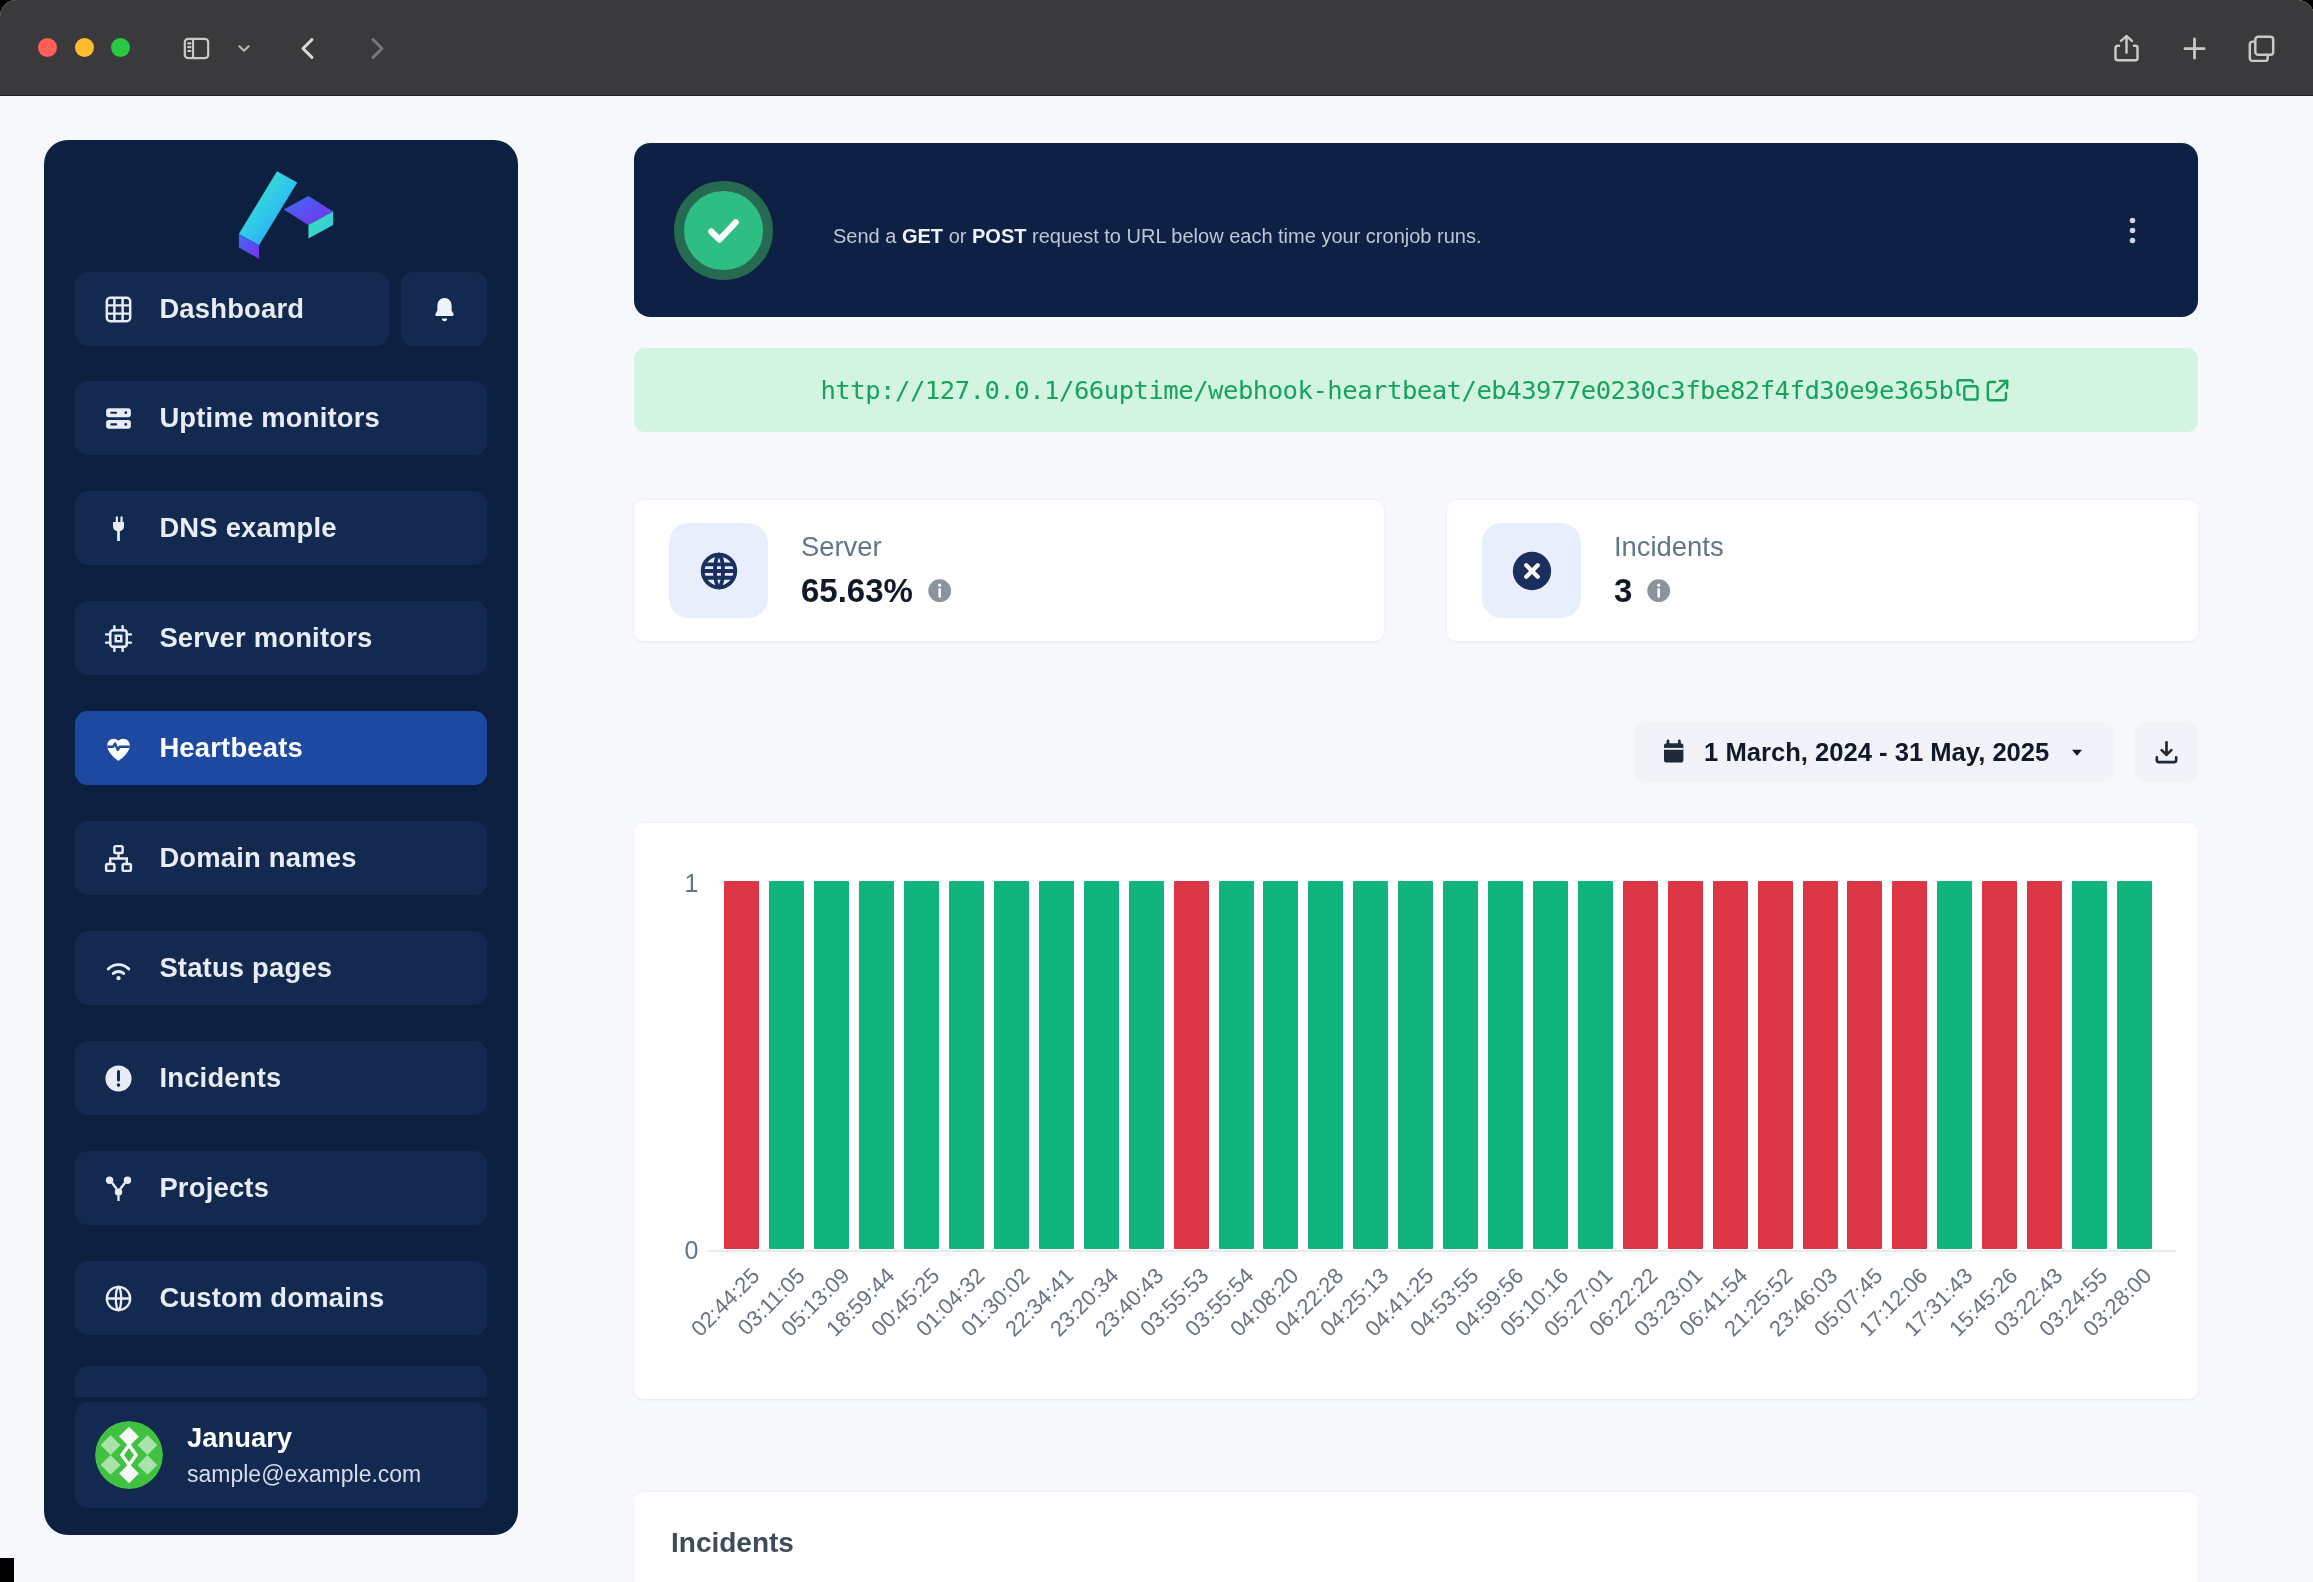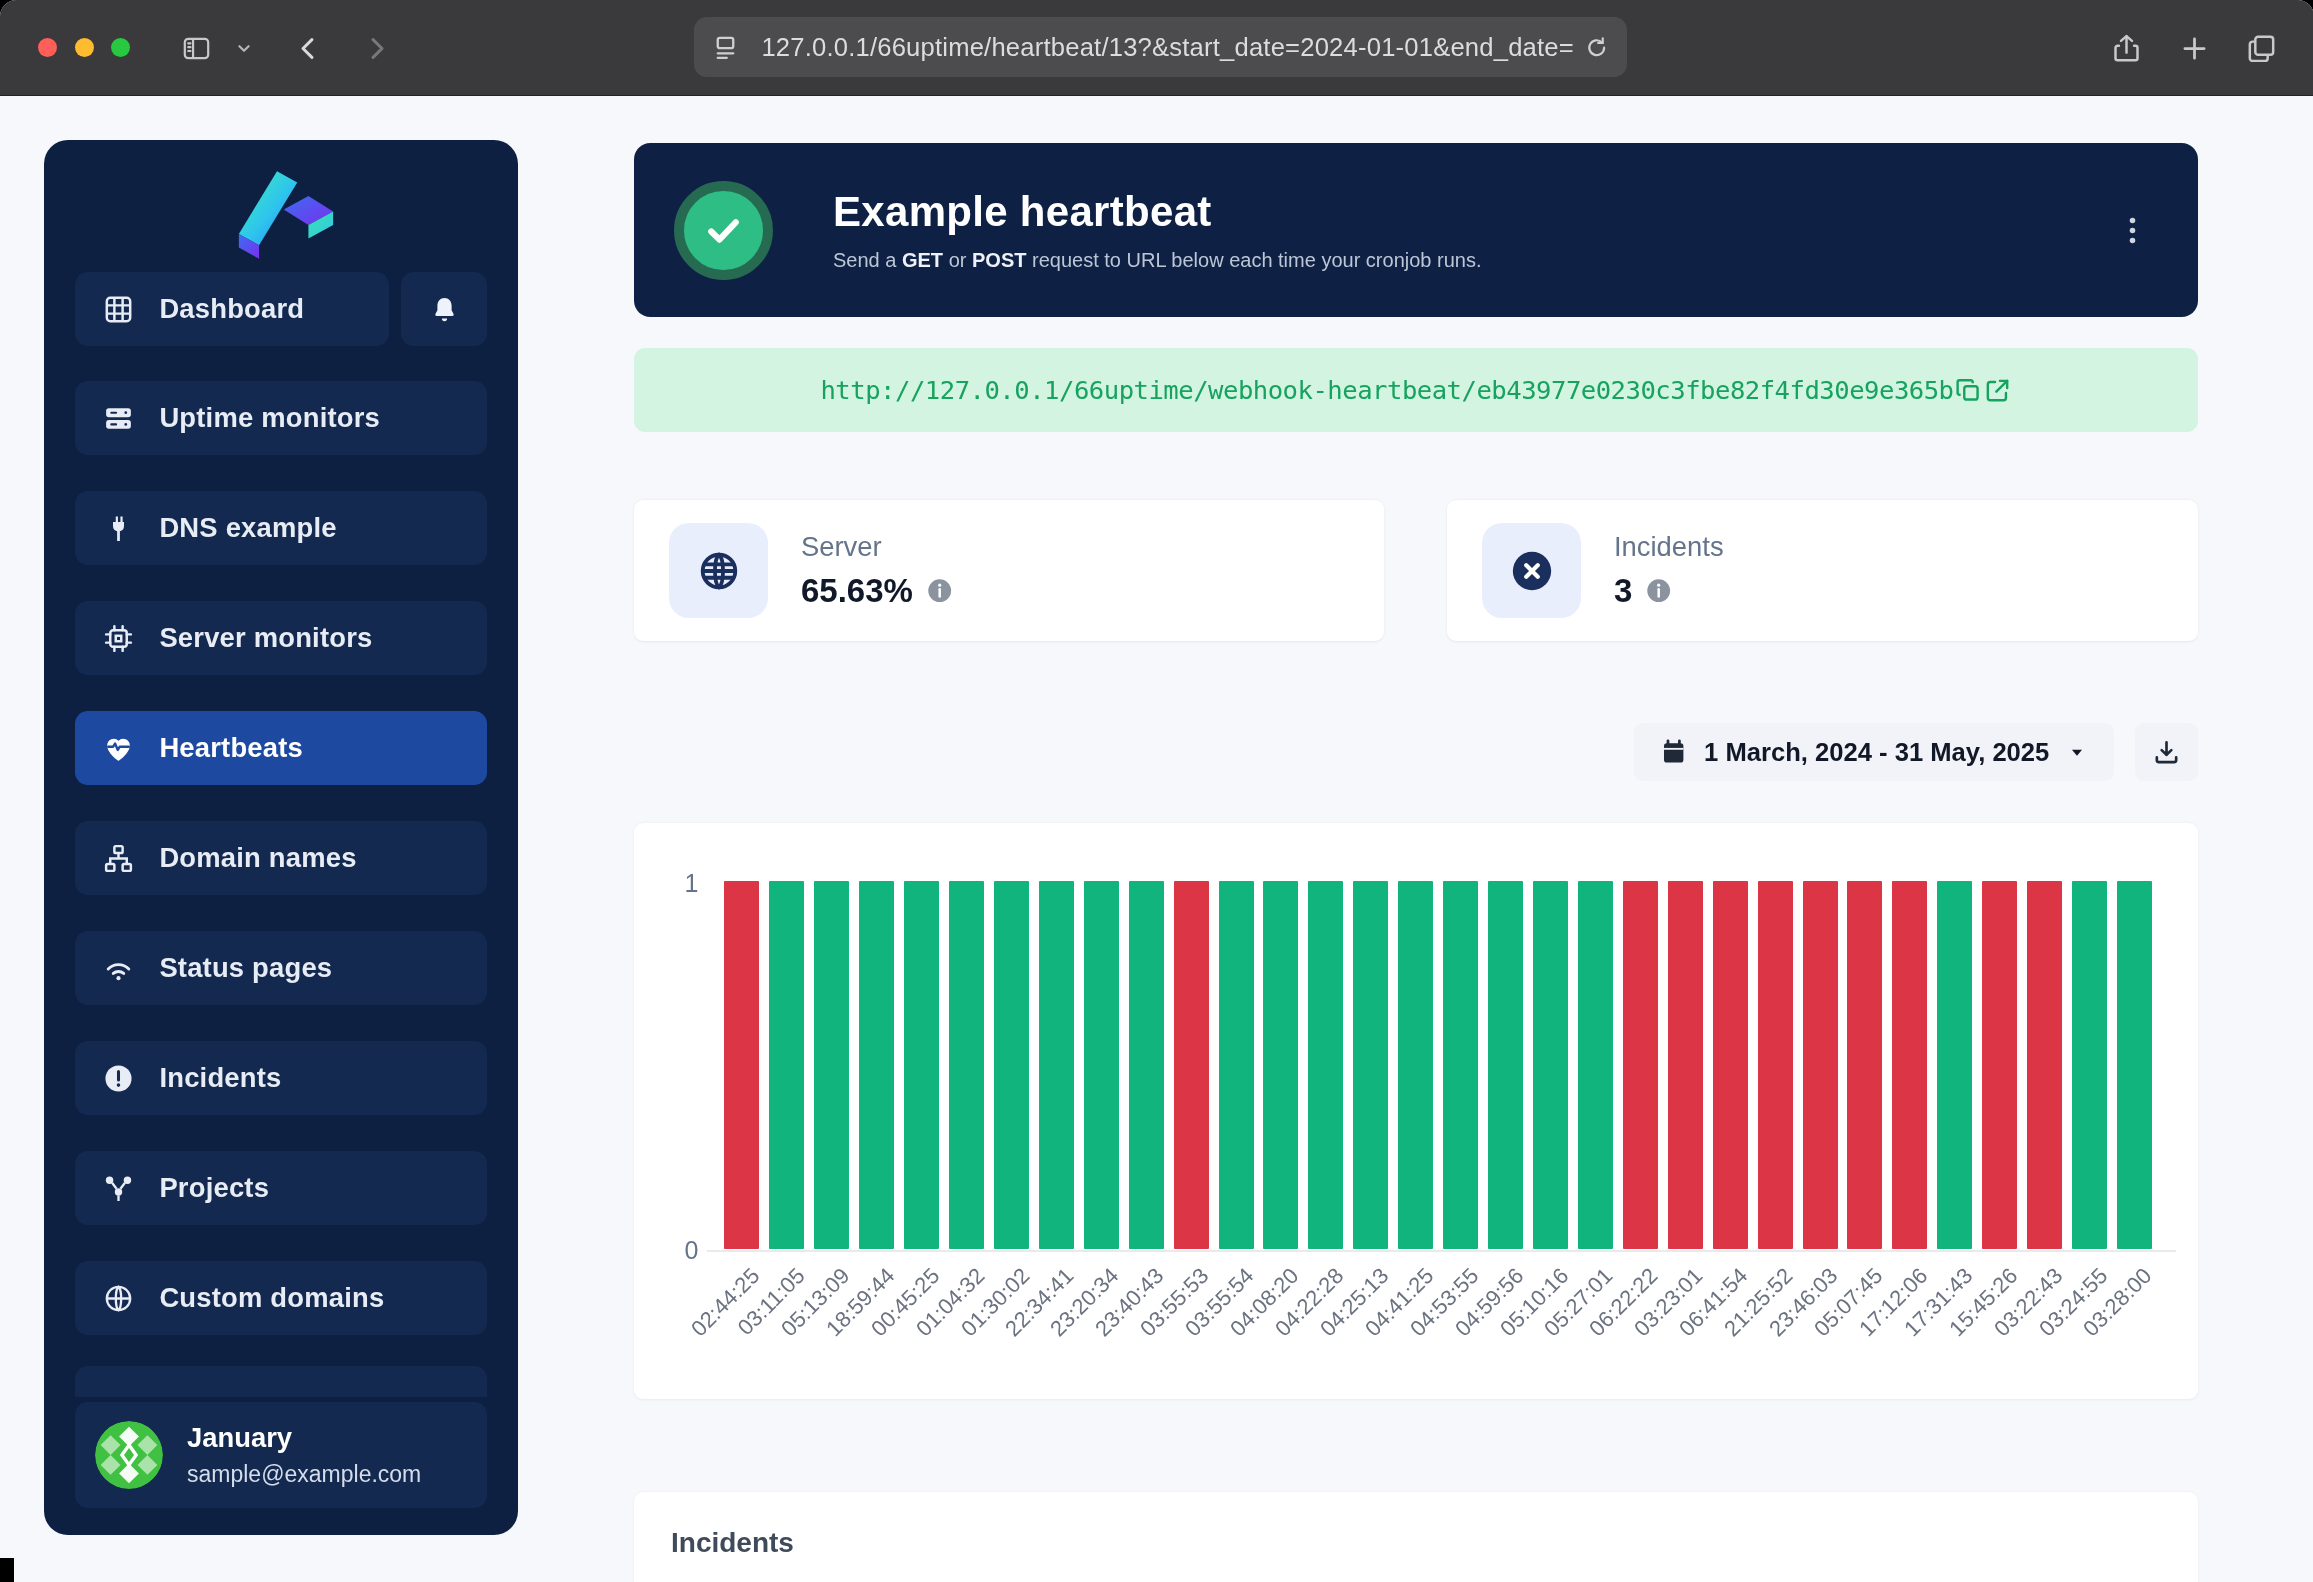--- a/index.html
+++ b/index.html
@@ -109,31 +109,20 @@
           <svg viewBox="0 0 24 24" fill="none" stroke="currentColor" stroke-width="2.2" stroke-linecap="round" stroke-linejoin="round">
             <path d="M14.5 5.5 8 12l6.5 6.5"></path>
           </svg>
         </div>
       <div class="chrome-btn" style="left:355px;color:#78787b">
           <svg viewBox="0 0 24 24" fill="none" stroke="currentColor" stroke-width="2.2" stroke-linecap="round" stroke-linejoin="round">
             <path d="M9.5 5.5 16 12l-6.5 6.5"></path>
           </svg>
         </div>
 
-      <div class="url-field">
-        <span class="lead-icon"><svg viewBox="0 0 24 24" fill="none" stroke="currentColor" stroke-width="1.8" stroke-linecap="round">
-              <rect x="6" y="4.5" width="12" height="8" rx="1.5"></rect>
-              <path d="M6 16.5h12M6 20h7"></path>
-            </svg></span>
-        <span class="url-text">127.0.0.1/66uptime/heartbeat/13?&amp;start_date=2024-01-01&amp;end_date=</span>
-        <span class="reload"><svg viewBox="0 0 24 24" fill="none" stroke="currentColor" stroke-width="1.9" stroke-linecap="round">
-              <path d="M18.5 12a6.5 6.5 0 1 1-1.9-4.6"></path>
-              <path d="M17.3 3.8v4.1h-4.1"></path>
-            </svg></span>
-      </div>
 
       <div class="chrome-btn" style="left:2105px">
           <svg viewBox="0 0 24 24" fill="none" stroke="currentColor" stroke-width="1.8" stroke-linecap="round" stroke-linejoin="round">
             <path d="M12 3v12"></path>
             <path d="M8 6.5 12 3l4 3.5"></path>
             <path d="M6.5 10H5.5A1.5 1.5 0 0 0 4 11.5V19a1.5 1.5 0 0 0 1.5 1.5h13A1.5 1.5 0 0 0 20 19v-7.5A1.5 1.5 0 0 0 18.5 10h-1"></path>
           </svg>
         </div>
       <div class="chrome-btn" style="left:2173px">
           <svg viewBox="0 0 24 24" fill="none" stroke="currentColor" stroke-width="2" stroke-linecap="round">
@@ -325,21 +314,20 @@
       </div>
     </aside>
 
     <section class="hero">
       <div class="check-circle">
         <svg viewBox="0 0 24 24" fill="none" stroke="#fff" stroke-width="3" stroke-linecap="round" stroke-linejoin="round">
             <path d="M6 12.5l4 4L18 8"></path>
           </svg>
       </div>
       <div class="hero-texts">
-        <div class="hero-title">Example heartbeat</div>
         <div class="hero-sub"><span>Send a </span><b>GET</b><span> or </span><b>POST</b><span> request to URL below each time your cronjob runs.</span></div>
       </div>
       <div class="kebab">
         <svg viewBox="0 0 24 24" fill="currentColor">
             <circle cx="12" cy="5.5" r="1.8"></circle>
             <circle cx="12" cy="12" r="1.8"></circle>
             <circle cx="12" cy="18.5" r="1.8"></circle>
           </svg>
       </div>
     </section>

